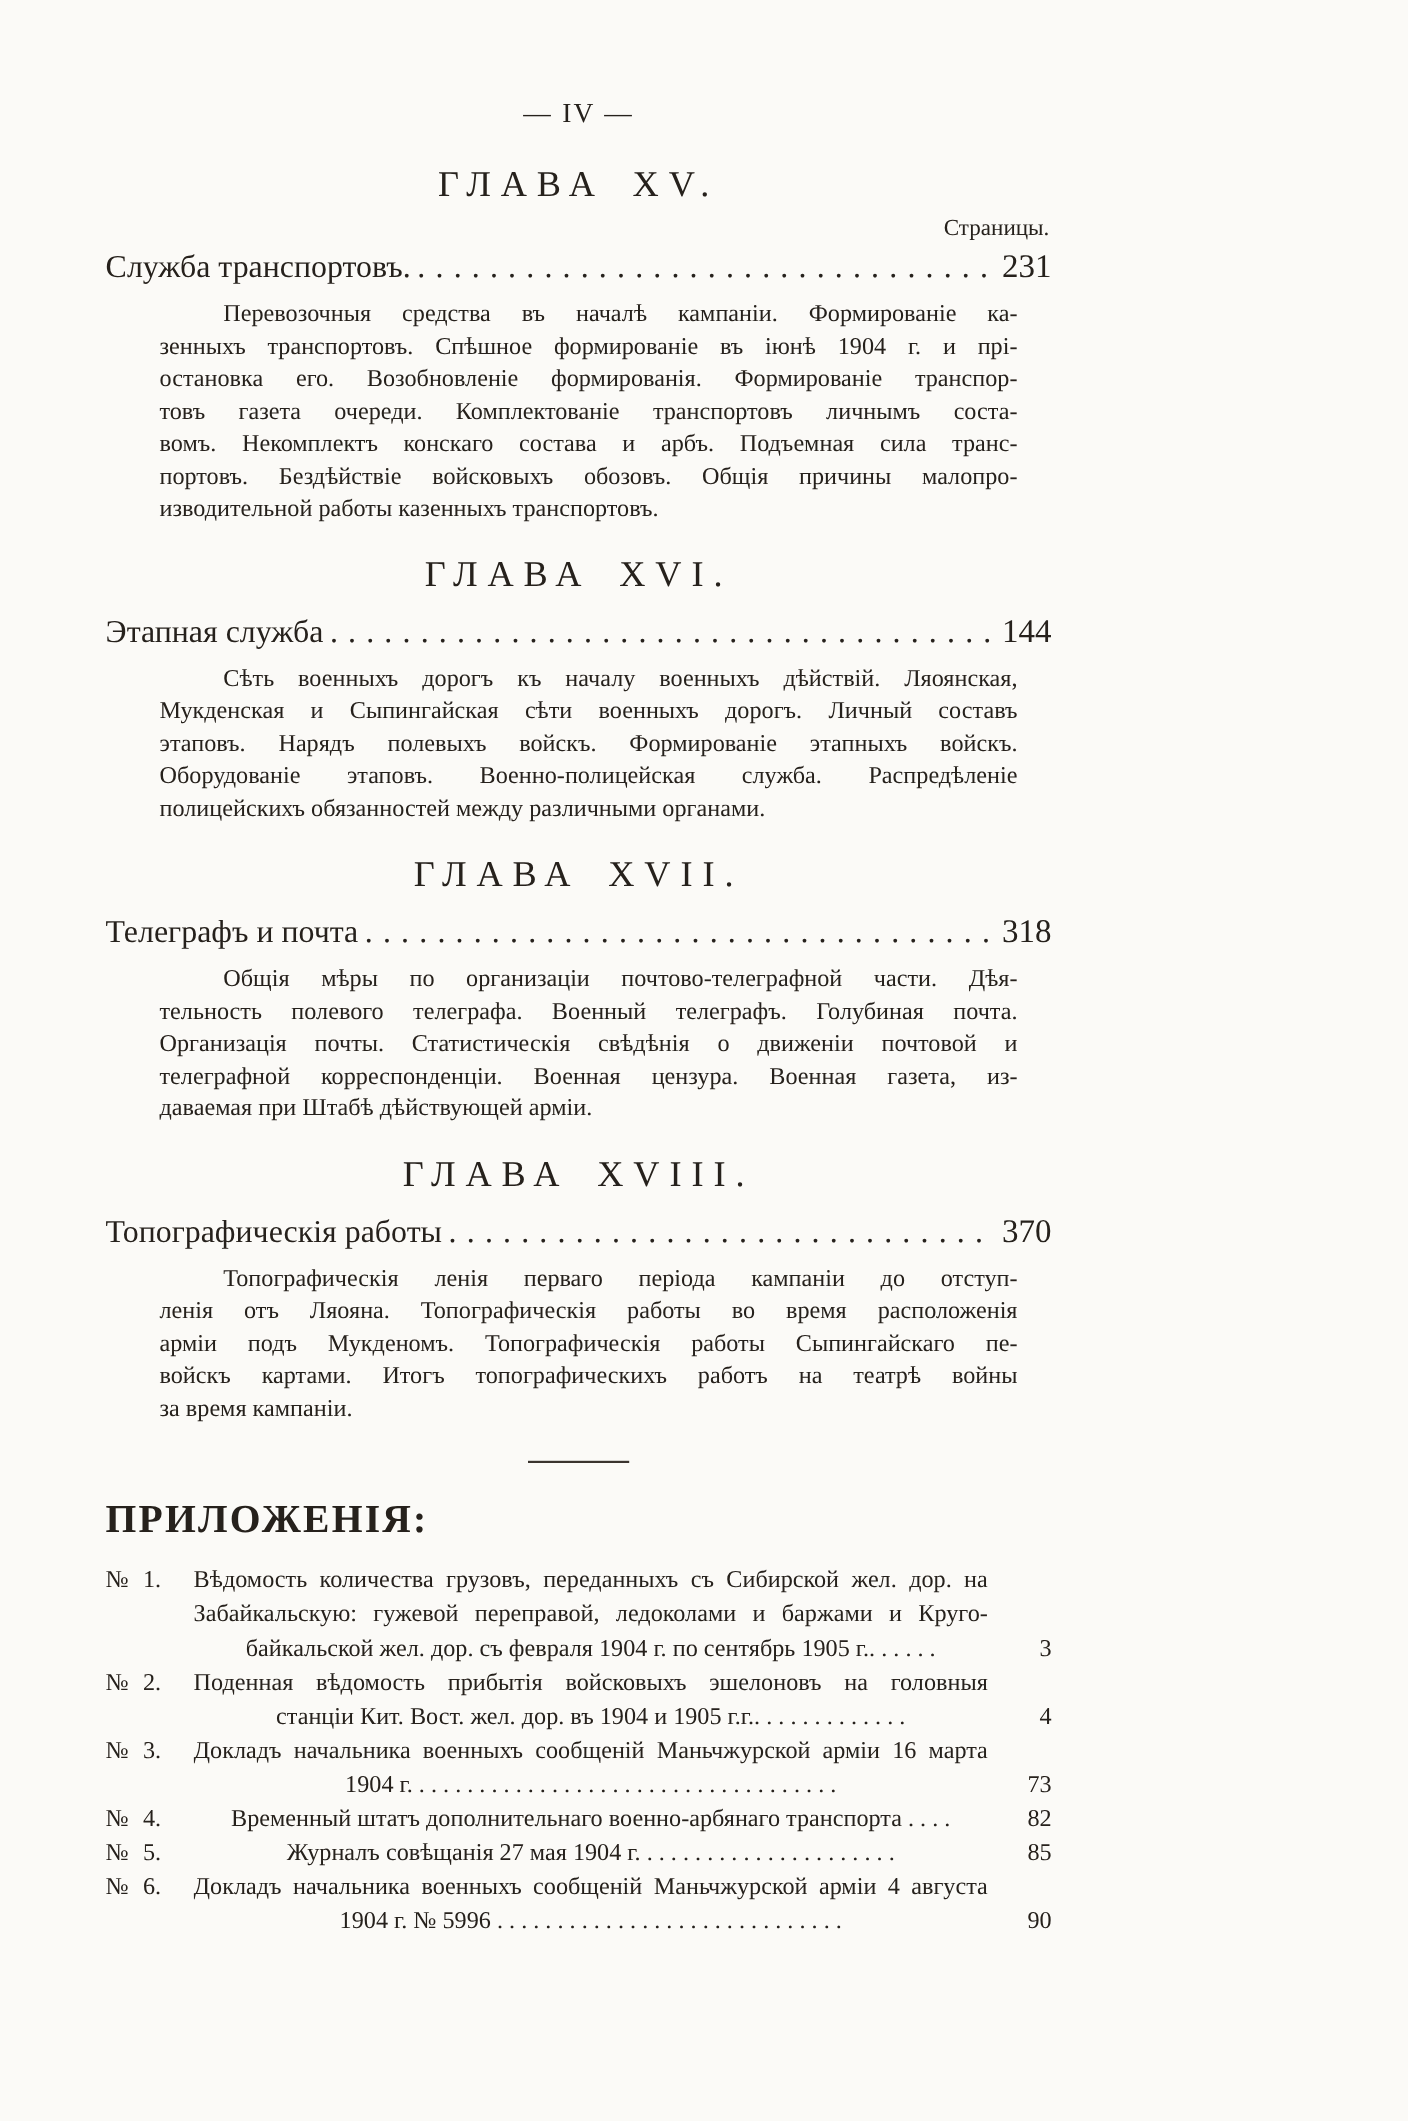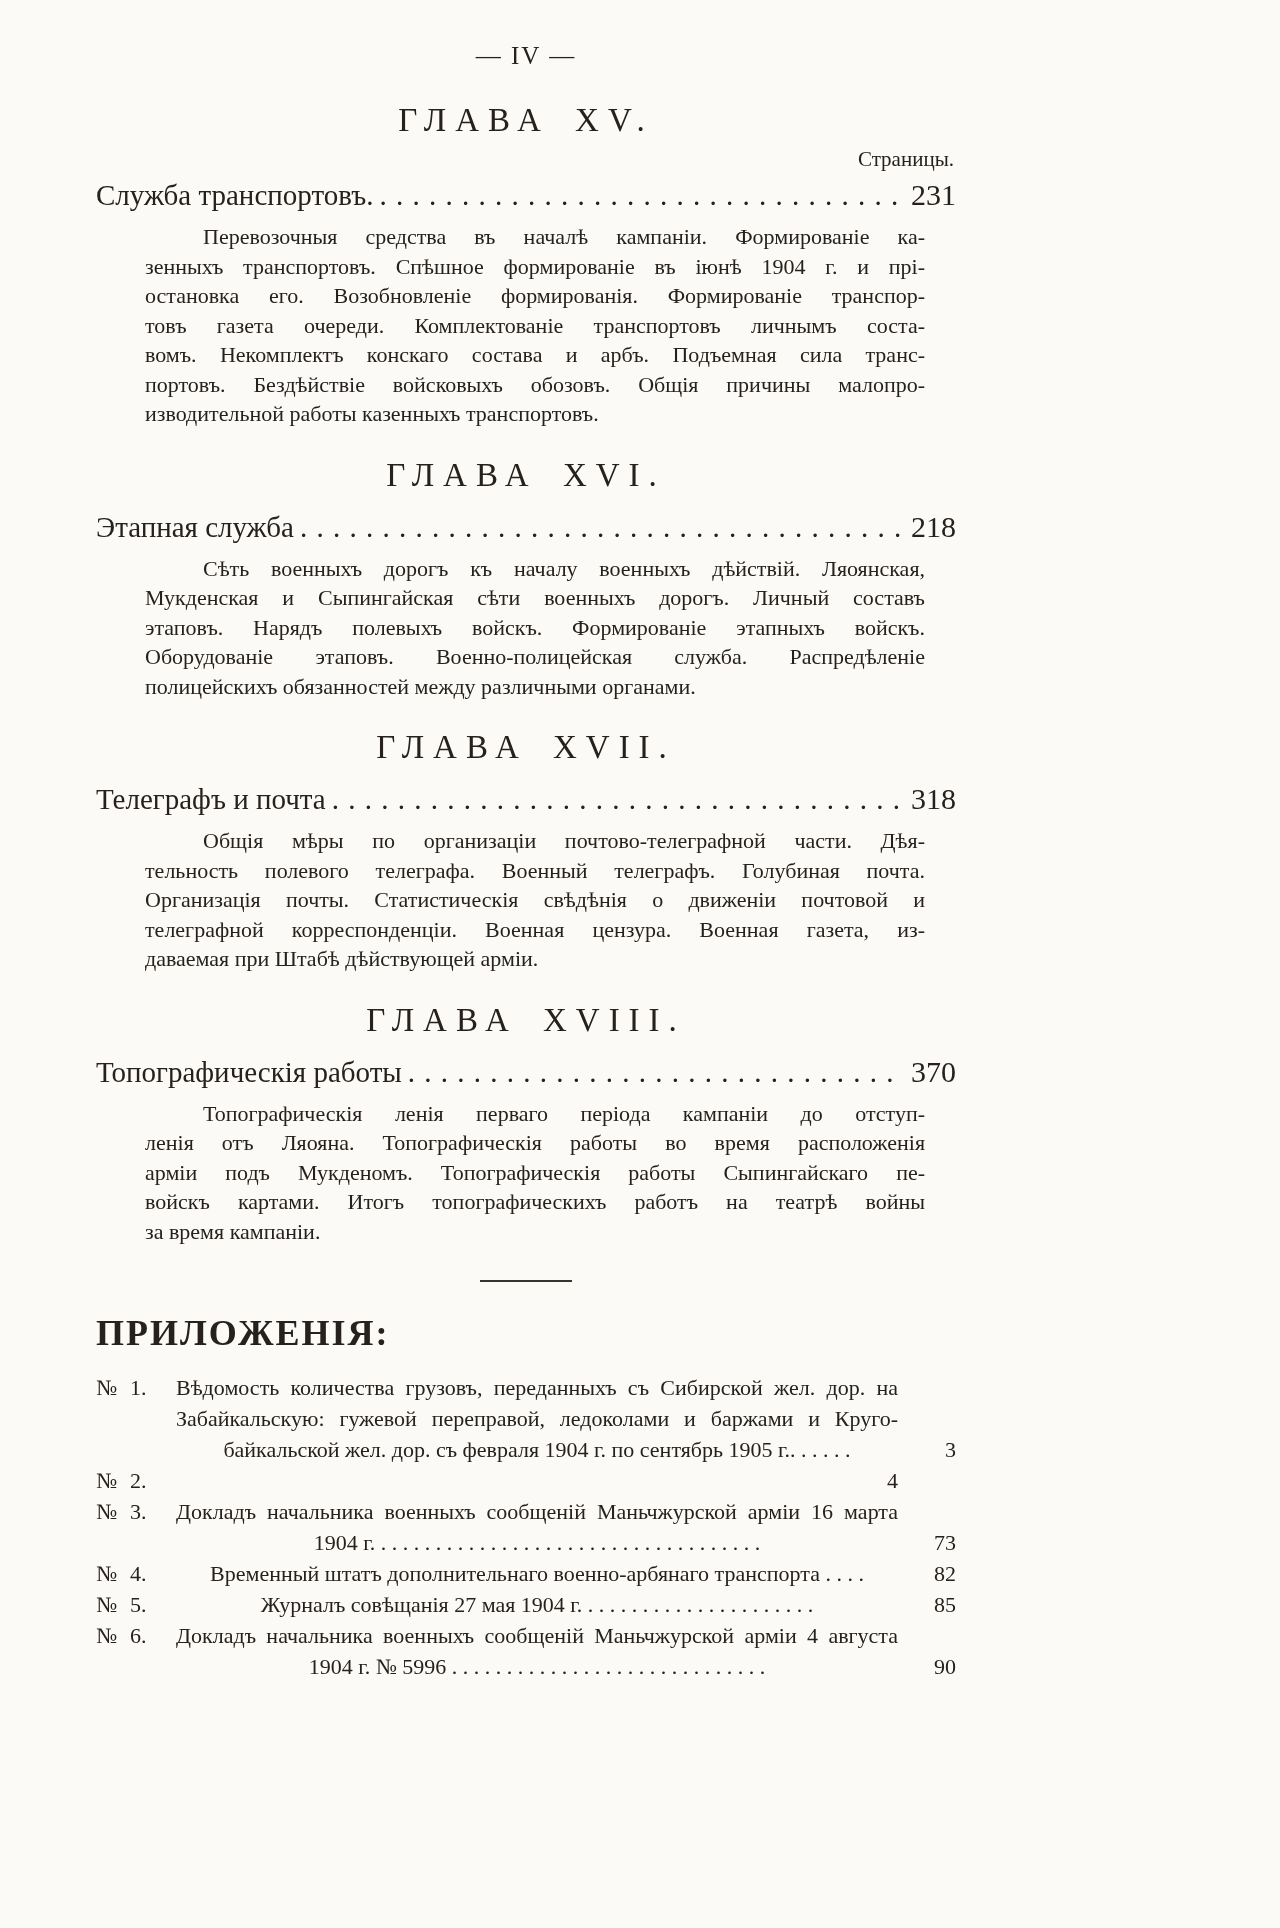--- a/index.html
+++ b/index.html
@@ -11,20 +11,21 @@
     margin: 0 auto;
     background: #fbfaf7;
     color: #26211c;
     font-family: "Liberation Serif", "DejaVu Serif", serif;
     overflow: hidden;
   }
   .content {
     width: 860px;
     margin-left: 96px;
     padding-top: 42px;
+    margin-top: 48px;
   }
   .folio {
     text-align: center;
     font-size: 25px;
     letter-spacing: 2px;
     margin-bottom: 32px;
   }
   .chapter-heading {
     margin: 28px 0 0 0;
     text-align: center;
@@ -121,21 +122,21 @@
         <div class="sline jl">портовъ. Бездѣйствіе войсковыхъ обозовъ. Общія причины малопро-</div>
         <div class="sline">изводительной работы казенныхъ транспортовъ.</div>
       </div>
     </section>
 
     <section>
       <h2 class="chapter-heading">ГЛАВА XVI.</h2>
       <div class="toc-line no-label">
         <span class="toc-title">Этапная служба</span>
         <span class="leader">. . . . . . . . . . . . . . . . . . . . . . . . . . . . . . . . . . . . . . . . . . . . . . . .</span>
-        <span class="toc-page">218</span>
+        <span class="toc-page">144</span>
       </div>
       <div class="summary">
         <div class="sline jl first">Сѣть военныхъ дорогъ къ началу военныхъ дѣйствій. Ляоянская,</div>
         <div class="sline jl">Мукденская и Сыпингайская сѣти военныхъ дорогъ. Личный составъ</div>
         <div class="sline jl">этаповъ. Нарядъ полевыхъ войскъ. Формированіе этапныхъ войскъ.</div>
         <div class="sline jl">Оборудованіе этаповъ. Военно-полицейская служба. Распредѣленіе</div>
         <div class="sline">полицейскихъ обязанностей между различными органами.</div>
       </div>
     </section>
 
@@ -184,20 +185,24 @@
           <div class="aline jline">Вѣдомость количества грузовъ, переданныхъ съ Сибирской жел. дор. на</div>
           <div class="aline jline">Забайкальскую: гужевой переправой, ледоколами и баржами и Круго-</div>
           <div class="aline">байкальской жел. дор. съ февраля 1904 г. по сентябрь 1905 г.. . . . . .</div>
         </div>
         <span class="app-page">3</span>
       </div>
 
       <div class="app-item">
         <span class="app-mark">№</span>
         <span class="app-num">2.</span>
+        <div class="app-text">
+          <div class="aline jline">Поденная вѣдомость прибытія войсковыхъ эшелоновъ на головныя</div>
+          <div class="aline">станціи Кит. Вост. жел. дор. въ 1904 и 1905 г.г.. . . . . . . . . . . . .</div>
+        </div>
         <span class="app-page">4</span>
       </div>
 
       <div class="app-item">
         <span class="app-mark">№</span>
         <span class="app-num">3.</span>
         <div class="app-text">
           <div class="aline jline">Докладъ начальника военныхъ сообщеній Маньчжурской арміи 16 марта</div>
           <div class="aline">1904 г. . . . . . . . . . . . . . . . . . . . . . . . . . . . . . . . . . . .</div>
         </div>

